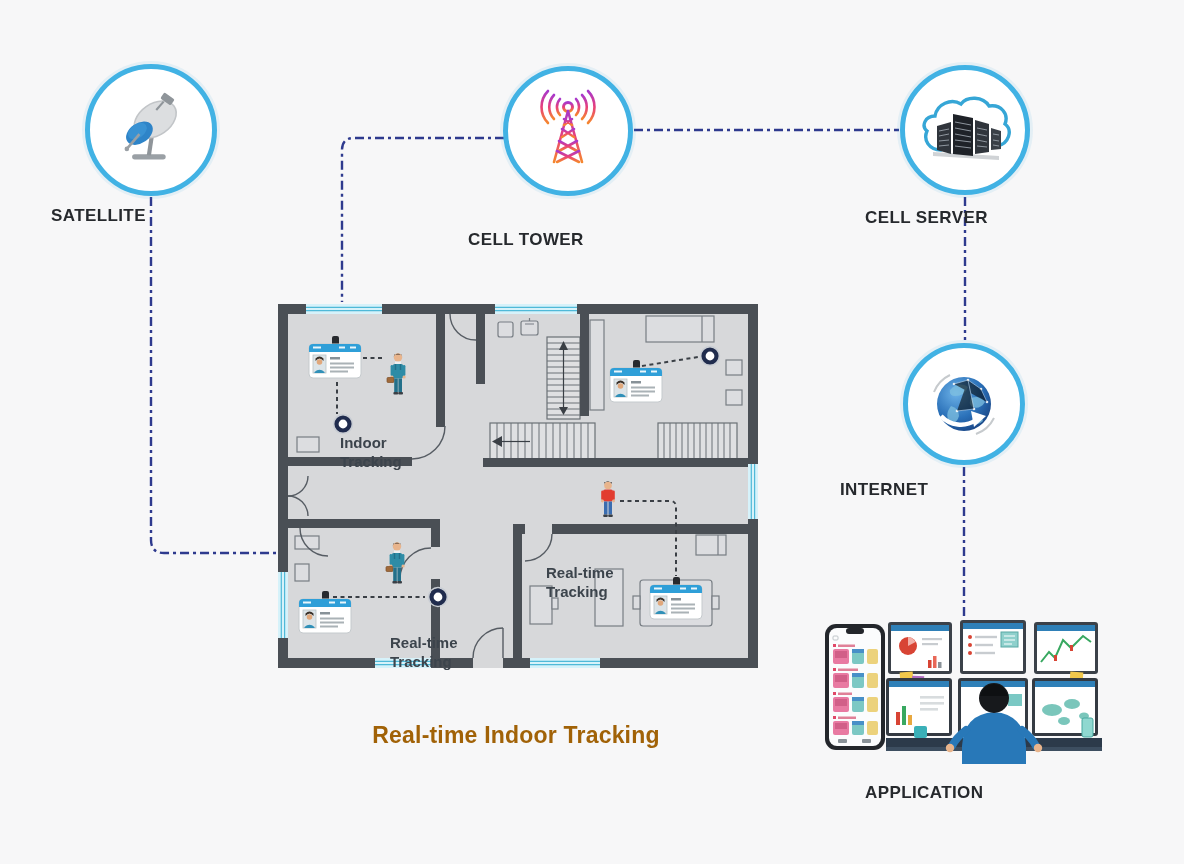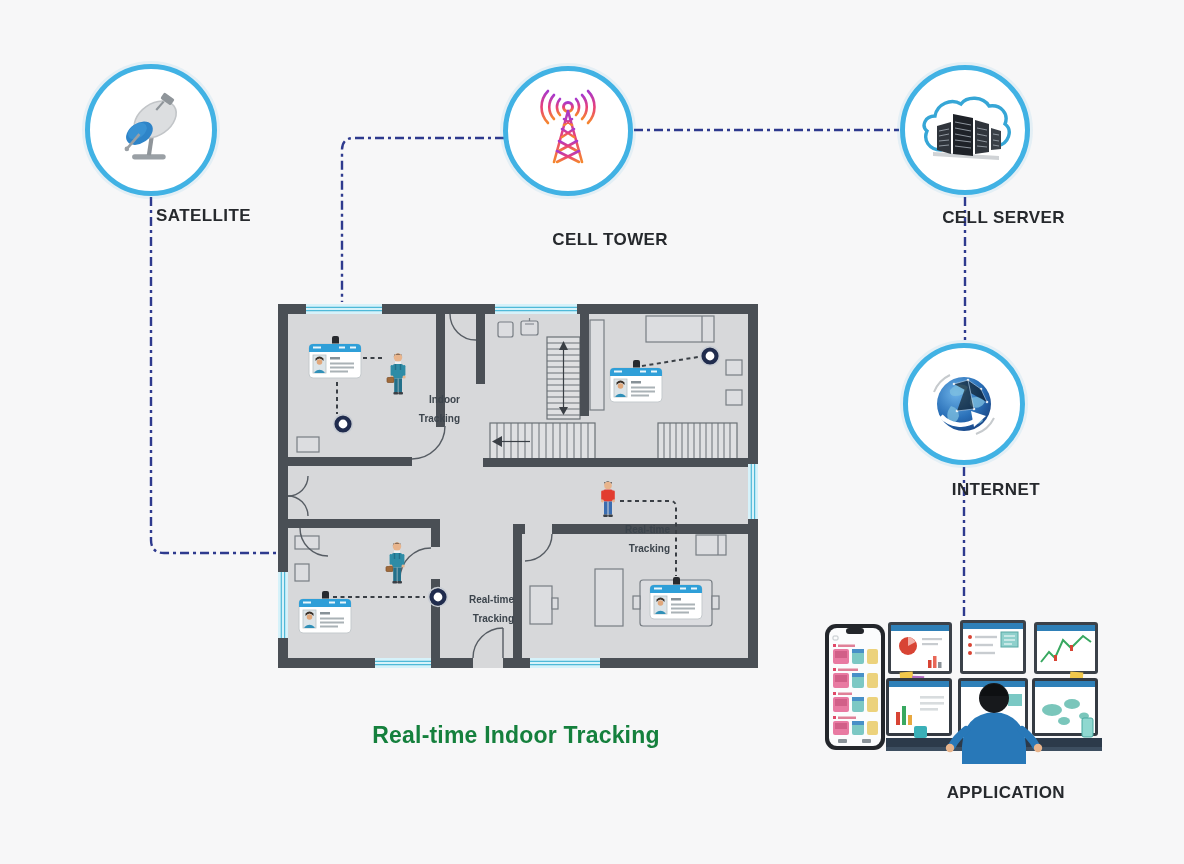--- a/index.html
+++ b/index.html
@@ -3,24 +3,24 @@
 <meta charset="utf-8">
 <style>
   html,body{margin:0;padding:0;background:#e9e9ea;}
   .canvas{position:relative;width:1184px;height:864px;background:#f7f7f8;overflow:hidden;
           font-family:"Liberation Sans",sans-serif;}
   .layer{position:absolute;left:0;top:0;}
   .node{position:absolute;border-radius:50%;background:#fff;border:5px solid #41b2e4;
         box-sizing:border-box;display:flex;align-items:center;justify-content:center;
         box-shadow:0 0 0 3px rgba(65,178,228,.10);z-index:3;}
   .node-label{position:absolute;font-weight:bold;font-size:17px;letter-spacing:.4px;
-        color:#26292d;text-align:right;z-index:4;}
-  .fp-label{position:absolute;font-weight:bold;font-size:10px;color:#3c444c;
-        text-align:right;line-height:19px;z-index:5;}
-  .title{position:absolute;font-weight:bold;font-size:23px;color:#15803d;
+        color:#26292d;text-align:left;z-index:4;}
+  .fp-label{position:absolute;font-weight:bold;font-size:15px;color:#3c444c;
+        text-align:left;line-height:19px;z-index:5;margin-top:43px;}
+  .title{position:absolute;font-weight:bold;font-size:23px;color:#a16207;
         text-align:center;letter-spacing:.2px;z-index:4;}
   svg{display:block;}
 </style>
 </head>
 <body>
 
 <div class="canvas">
 
   <svg class="layer" width="1184" height="864" viewBox="0 0 1184 864" style="z-index:1">
     <g fill="none" stroke="#2e3a8e" stroke-width="2.4" stroke-dasharray="9 4 3 4">

